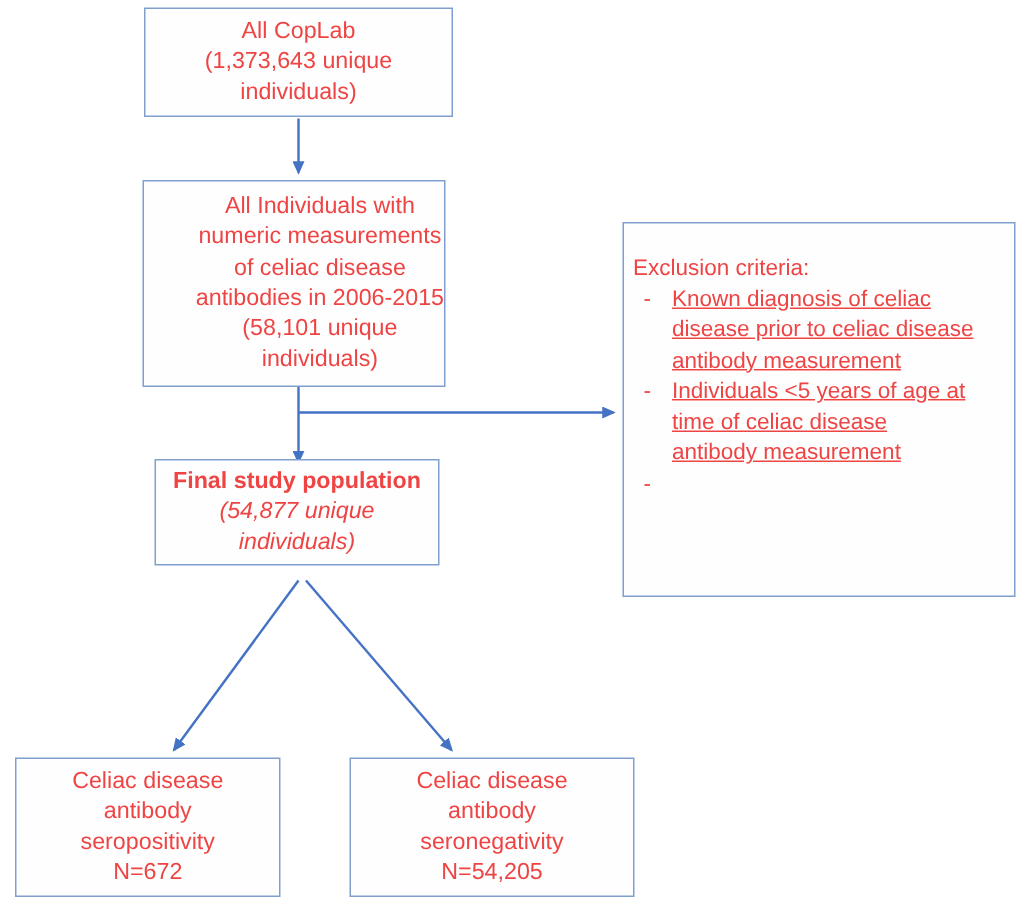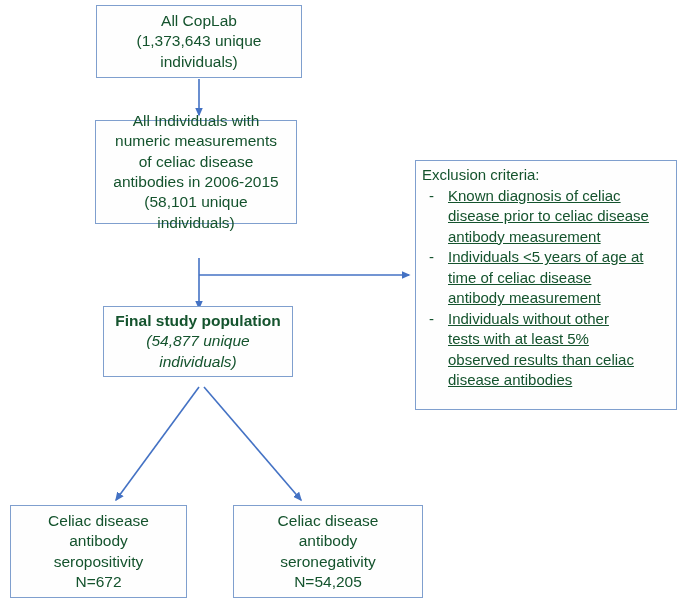--- a/index.html
+++ b/index.html
@@ -6,54 +6,54 @@
     margin: 0;
     padding: 0;
     background: #ffffff;
   }
   #canvas {
     position: relative;
     width: 685px;
     height: 607px;
     background: #ffffff;
     font-family: "Liberation Sans", sans-serif;
-    color: #14532d;
+    color: #ef4444;
     overflow: hidden;
   }
   .fbox {
     position: absolute;
     border: 1.5px solid #7f9fce;
     background: #fefefe;
     box-sizing: border-box;
     display: flex;
     flex-direction: column;
     align-items: center;
     justify-content: center;
     text-align: center;
     font-size: 15.5px;
     line-height: 1.32;
     white-space: pre-line;
   }
   #box-all-coplab        { left: 96px;  top: 5px;   width: 206px; height: 73px; }
-  #box-measurements      { left: 95px;  top: 120px; width: 202px; height: 104px; }
+  #box-measurements      { left: 95px;  top: 120px; width: 202px; height: 138px; align-items: flex-end; }
   #box-final-population  { left: 103px; top: 306px; width: 190px; height: 71px; }
   #box-seropositivity    { left: 10px;  top: 505px; width: 177px; height: 93px; }
   #box-seronegativity    { left: 233px; top: 505px; width: 190px; height: 93px; }
   .final-title { font-weight: bold; white-space: pre-line; }
   .final-sub   { white-space: pre-line; font-style: italic; }
 
   #box-exclusion {
     position: absolute;
-    left: 415px; top: 160px; width: 262px; height: 250px;
+    left: 415px; top: 148px; width: 262px; height: 250px;
     border: 1.5px solid #7f9fce;
     background: #fefefe;
     box-sizing: border-box;
     font-size: 15px;
     line-height: 1.37;
-    padding: 4px 4px 4px 6px;
+    padding: 20px 4px 4px 6px;
     text-align: left;
   }
   .excl-title { white-space: pre-line; }
   .excl-item {
     display: flex;
     align-items: flex-start;
   }
   .excl-marker {
     flex: 0 0 26px;
     padding-left: 7px;
@@ -119,24 +119,20 @@
 antibody measurement</span>
     </div>
     <div class="excl-item">
       <span class="excl-marker">-</span>
       <span class="excl-text">Individuals &lt;5 years of age at
 time of celiac disease
 antibody measurement</span>
     </div>
     <div class="excl-item">
       <span class="excl-marker">-</span>
-      <span class="excl-text">Individuals without other
-tests with at least 5%
-observed results than celiac
-disease antibodies</span>
     </div>
   </div>
 
   <div class="fbox" id="box-seropositivity">
     <span>Celiac disease
 antibody
 seropositivity
 N=672</span>
   </div>
 

